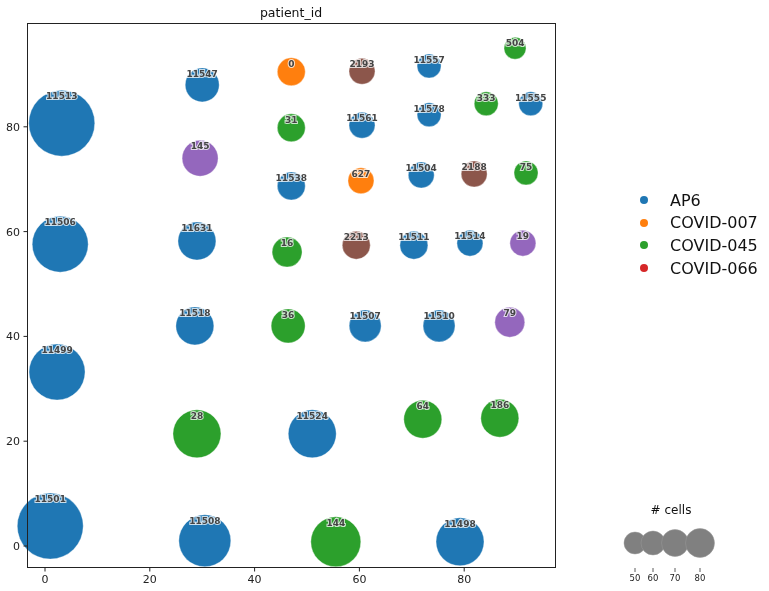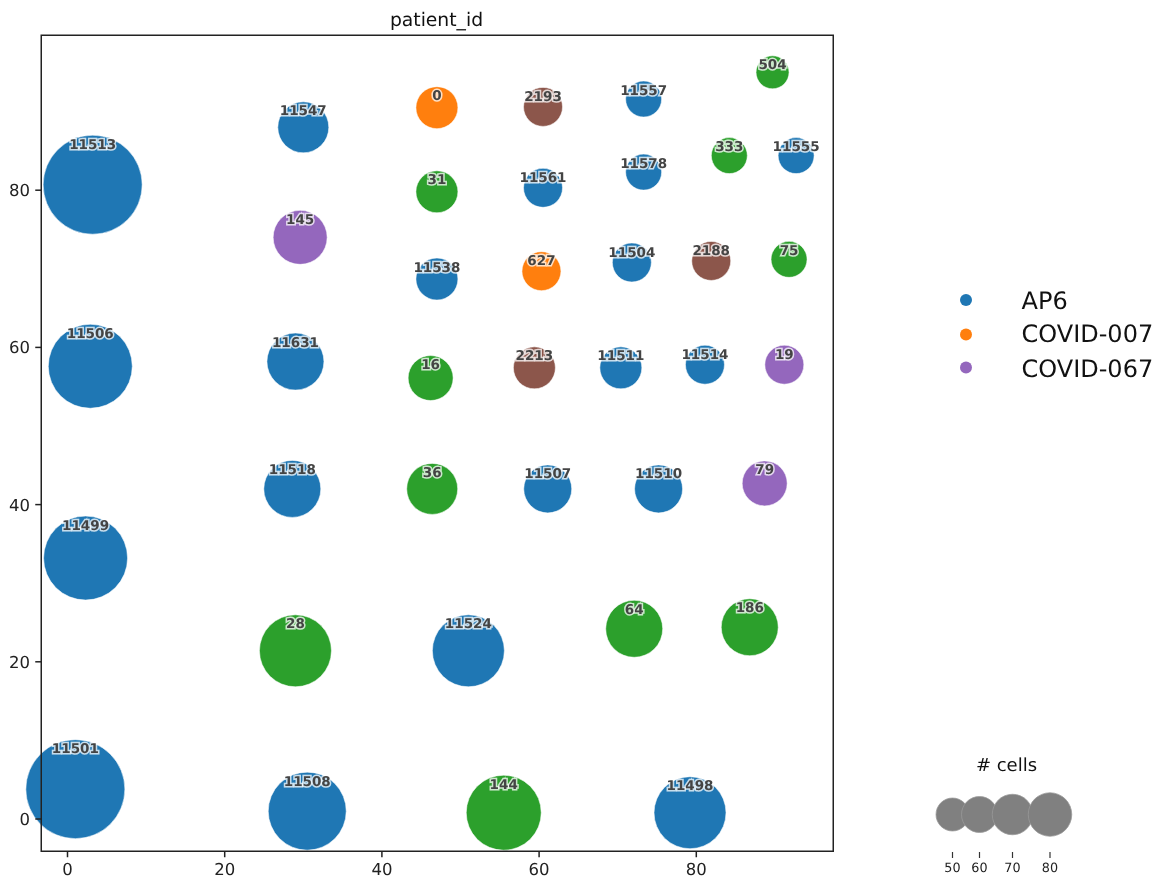--- a/index.html
+++ b/index.html
@@ -6,21 +6,21 @@
   body { width: 769px; height: 591px; position: relative; overflow: hidden;
          font-family: "DejaVu Sans", sans-serif; }
   #chart { position: absolute; left: 0; top: 0; }
   .tick-label { font-size: 11px; fill: #222; font-family: "DejaVu Sans", sans-serif; }
   .title { font-size: 12.5px; fill: #111; font-family: "DejaVu Sans", sans-serif; }
   .pt-label { font-size: 9px; font-weight: bold; fill: #444; font-family: "DejaVu Sans", sans-serif;
               paint-order: stroke; stroke: rgba(255,255,255,0.75); stroke-width: 2px; }
   .legend { position: absolute; left: 640px; top: 189px; }
   .legend-item { height: 22.6px; display: flex; align-items: center; }
   .legend-dot { width: 8px; height: 8px; border-radius: 50%; margin-right: 22px; }
-  .legend-label { font-size: 16px; color: #111; font-family: "DejaVu Sans", sans-serif; margin-left: 11px; }
+  .legend-label { font-size: 16px; color: #111; font-family: "DejaVu Sans", sans-serif; }
   .size-legend { position: absolute; left: 620px; top: 500px; width: 110px; height: 90px; }
 </style>
 </head>
 <body>
 
 <svg id="chart" width="769" height="591">
   <text class="title" x="291" y="17" text-anchor="middle">patient_id</text>
   <g id="points">
       <g>
         <circle cx="61.768" cy="123.13199999999995" r="33" fill="#1f77b4" stroke="rgba(255,255,255,0.6)" stroke-width="0.6"></circle>
@@ -205,22 +205,26 @@
 <div class="legend">
   <div class="legend-item">
     <span class="legend-dot" style="background:#1f77b4"></span>
     <span class="legend-label">AP6</span>
   </div>
   <div class="legend-item">
     <span class="legend-dot" style="background:#ff7f0e"></span>
     <span class="legend-label">COVID-007</span>
   </div>
   <div class="legend-item">
-    <span class="legend-dot" style="background:#9467bd"></span>
-    <span class="legend-label">COVID-067</span>
+    <span class="legend-dot" style="background:#2ca02c"></span>
+    <span class="legend-label">COVID-045</span>
+  </div>
+  <div class="legend-item">
+    <span class="legend-dot" style="background:#d62728"></span>
+    <span class="legend-label">COVID-066</span>
   </div>
 </div>
 
 <svg class="size-legend" width="110" height="90">
   <text x="51" y="14" text-anchor="middle" font-size="12" fill="#111" font-family="DejaVu Sans, sans-serif"># cells</text>
   <circle cx="15" cy="43" r="11" fill="#808080" stroke="#999" stroke-width="0.5"></circle>
   <circle cx="33" cy="43" r="12" fill="#808080" stroke="#999" stroke-width="0.5"></circle>
   <circle cx="55" cy="43" r="13.5" fill="#808080" stroke="#999" stroke-width="0.5"></circle>
   <circle cx="80" cy="43" r="14.5" fill="#808080" stroke="#999" stroke-width="0.5"></circle>
   <line x1="15" y1="68" x2="15" y2="72" stroke="#333" stroke-width="0.8"></line>

